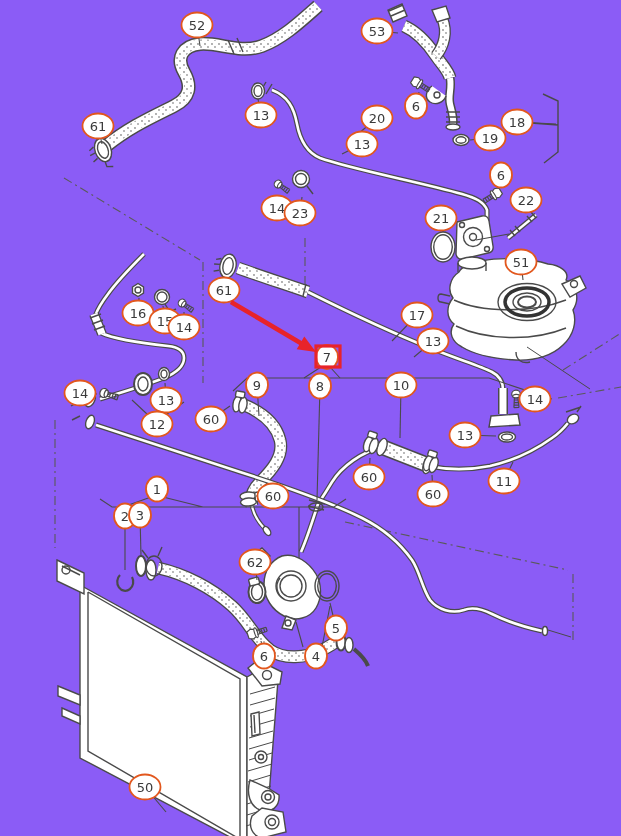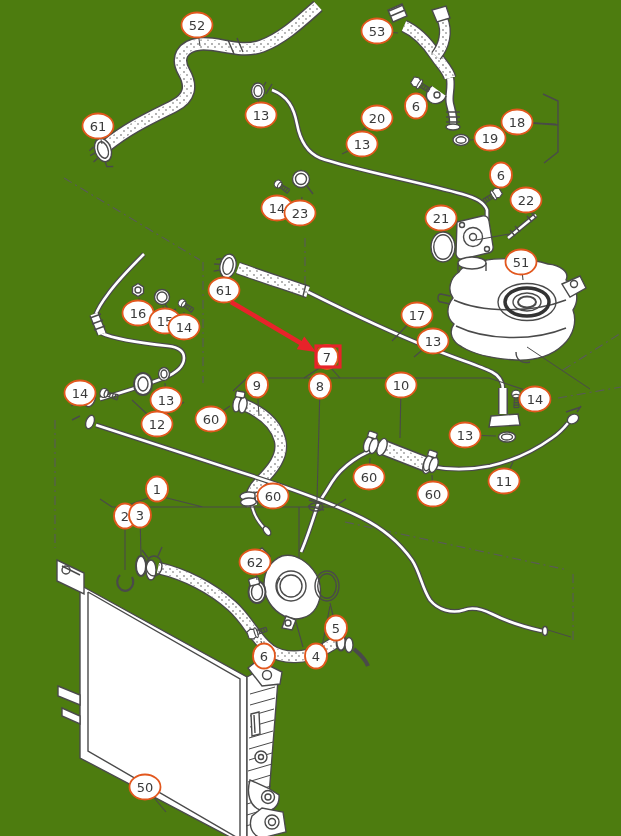--- a/index.html
+++ b/index.html
@@ -1,16 +1,16 @@
 <!DOCTYPE html>
 <html><head>
 <meta charset="utf-8">
 <style>
   html,body{margin:0;padding:0;background:#fff;}
-  .stage{position:relative;width:621px;height:836px;background:#4d7c0f;overflow:hidden;
+  .stage{position:relative;width:621px;height:836px;background:#8b5cf6;overflow:hidden;
          font-family:"DejaVu Sans","Liberation Sans",sans-serif;}
   svg{display:block;}
   text.co{font-family:"DejaVu Sans","Liberation Sans",sans-serif;font-size:13px;fill:#3a3a3a;}
 </style>
 </head>
 <body>
 
 <div class="stage">
 <svg id="dwg" width="621" height="836" viewBox="0 0 621 836">
   <defs>

